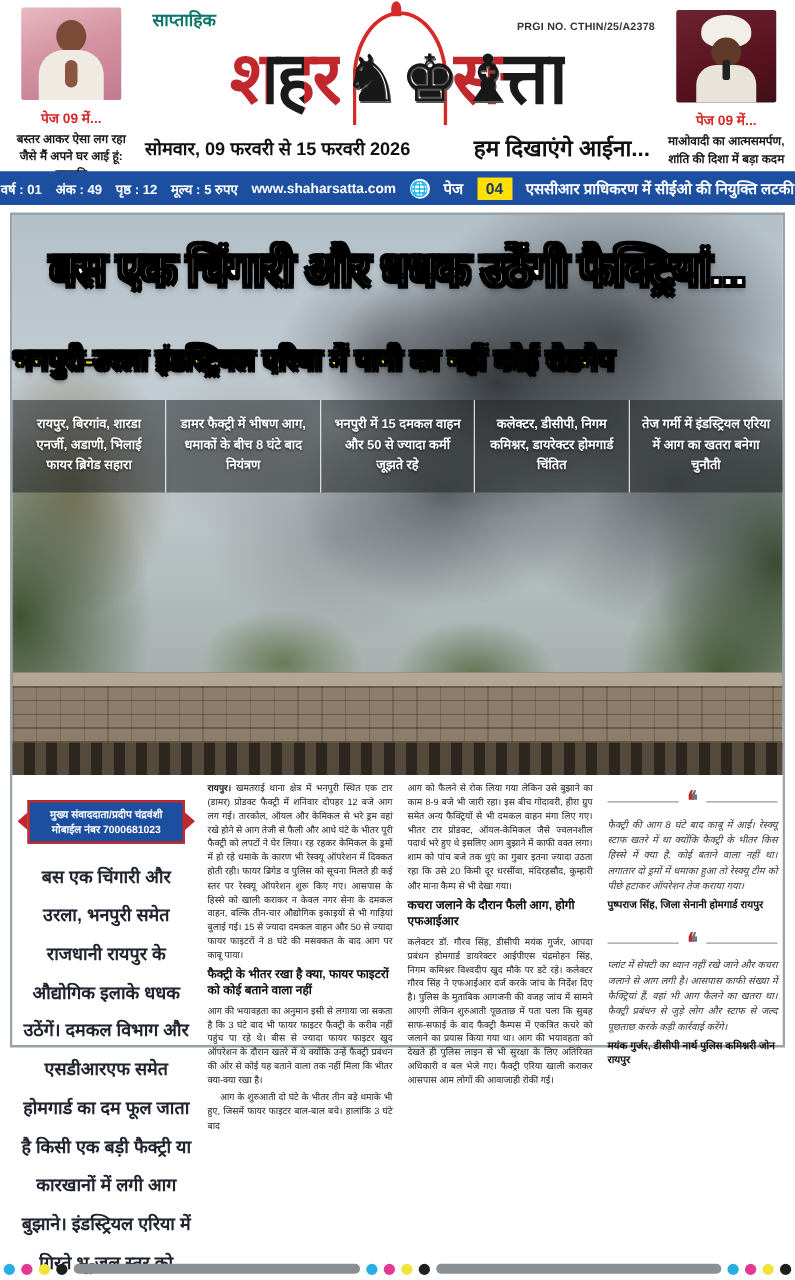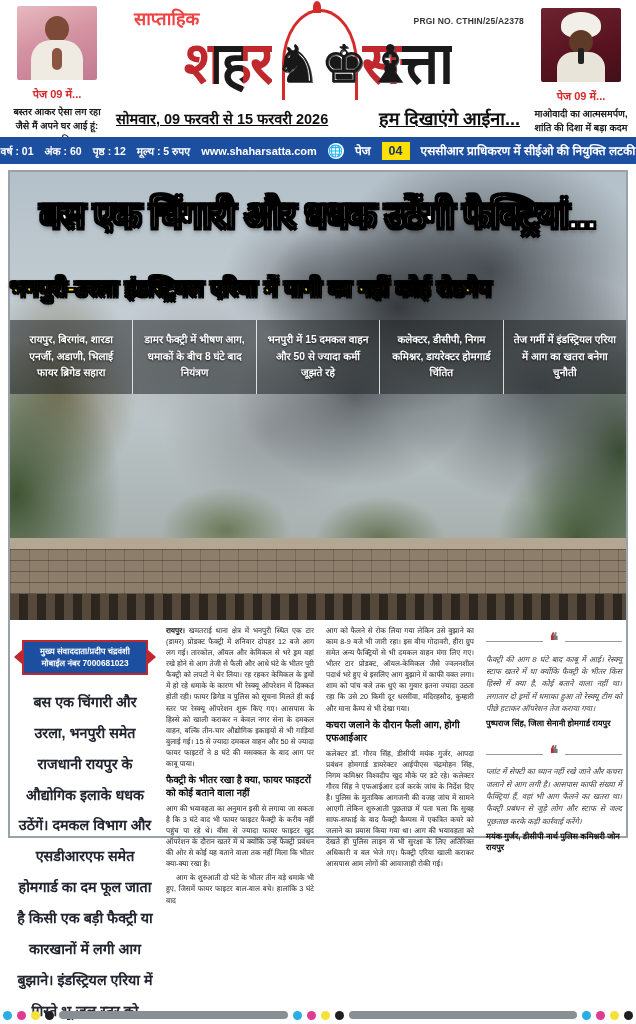--- a/index.html
+++ b/index.html
@@ -16,33 +16,33 @@
   .photo-right{background:linear-gradient(160deg,#6d2330 0%,#58121f 60%,#401018 100%);}
   .photo-right .turban{position:absolute;left:20px;top:4px;width:40px;height:26px;border-radius:50% 50% 40% 40%;background:#f2efe8;}
   .photo-right .face2{position:absolute;left:28px;top:22px;width:24px;height:24px;border-radius:50%;background:#5f3a28;}
   .photo-right .body2{position:absolute;left:16px;top:44px;width:48px;height:34px;border-radius:16px 16px 0 0;background:#e8e4da;}
   .photo-right .mic{position:absolute;left:37px;top:40px;width:6px;height:16px;background:#222;border-radius:2px;}
   .teaser-page{color:#d62929;font-weight:bold;font-size:11px;margin-top:6px;}
   .teaser-caption{color:#1a1a1a;font-weight:bold;font-size:9.5px;line-height:1.45;margin-top:4px;}
 
   
   .masthead{position:absolute;left:112px;top:0;width:412px;height:136px;}
-  .weekly{position:absolute;left:10px;top:6px;font-size:18px;font-weight:bold;color:#ef4444;margin-left:12px;}
+  .weekly{position:absolute;left:10px;top:6px;font-size:14px;font-weight:bold;color:#0f766e;}
   .prgi{position:absolute;right:0;top:16px;font-size:8.5px;font-weight:bold;color:#333;letter-spacing:.2px;}
   .title-row{position:absolute;left:0;top:22px;width:100%;height:82px;display:flex;align-items:center;justify-content:center;}
   .title-word{font-size:58px;font-weight:bold;line-height:1;letter-spacing:-2px;
     background:linear-gradient(90deg,#c0282d 0 34%,#1a1a1a 34% 67%,#c0282d 67%);
     -webkit-background-clip:text;background-clip:text;color:transparent;}
   .title-word.right{background:linear-gradient(90deg,#c0282d 0 45%,#1a1a1a 45%);
     -webkit-background-clip:text;background-clip:text;color:transparent;}
   .chess-wrap{position:relative;width:86px;height:96px;flex:0 0 auto;margin:0 2px;}
   .arch{position:absolute;left:8px;top:-6px;width:70px;height:88px;border:3px solid #d62929;border-bottom:none;border-radius:50% 50% 0 0/60% 60% 0 0;}
   .arch-tip{position:absolute;left:39px;top:-14px;width:8px;height:12px;background:#d62929;border-radius:50% 50% 0 0;}
   .chess-glyphs{position:absolute;left:0;top:6px;width:86px;text-align:center;font-size:52px;line-height:86px;color:#181818;text-shadow:1px 1px 0 #555;}
-  .mast-bottom{position:absolute;left:0;top:106px;width:100%;display:flex;justify-content:space-between;align-items:center;padding:0 4px;box-sizing:border-box;text-decoration:underline;}
+  .mast-bottom{position:absolute;left:0;top:106px;width:100%;display:flex;justify-content:space-between;align-items:center;padding:0 4px;box-sizing:border-box;}
   .mast-date{font-size:14.5px;font-weight:bold;color:#111;}
   .mast-tagline{font-size:18px;font-weight:bold;color:#111;}
 
   
   .infobar{position:absolute;left:0;top:137px;width:636px;height:27px;background:#1d4fa0;color:#fff;display:flex;align-items:center;justify-content:center;gap:11px;font-weight:bold;}
   .infobar .meta{font-size:10.5px;}
   .infobar .site{font-size:11px;}
   .globe{width:16px;height:16px;border-radius:50%;background:#fff;color:#1d4fa0;font-size:12px;line-height:16px;text-align:center;flex:0 0 auto;}
   .pg-label{font-size:12px;}
   .pg-num{background:#ffe000;color:#14366e;font-size:12.5px;font-weight:bold;padding:2px 7px;}
@@ -159,21 +159,21 @@
       <span class="title-word right">सत्ता</span>
     </div>
     <div class="mast-bottom">
       <span class="mast-date">सोमवार, 09 फरवरी से 15 फरवरी 2026</span>
       <span class="mast-tagline">हम दिखाएंगे आईना...</span>
     </div>
   </div>
 
   <div class="infobar">
     <span class="meta">वर्ष : 01</span>
-    <span class="meta">अंक : 60</span>
+    <span class="meta">अंक : 49</span>
     <span class="meta">पृष्ठ : 12</span>
     <span class="meta">मूल्य : 5 रुपए</span>
     <span class="site">www.shaharsatta.com</span>
     <span class="globe">🌐</span>
     <span class="pg-label">पेज</span>
     <span class="pg-num">04</span>
     <span class="strip-head">एससीआर प्राधिकरण में सीईओ की नियुक्ति लटकी</span>
   </div>
 
   <div class="frame">

